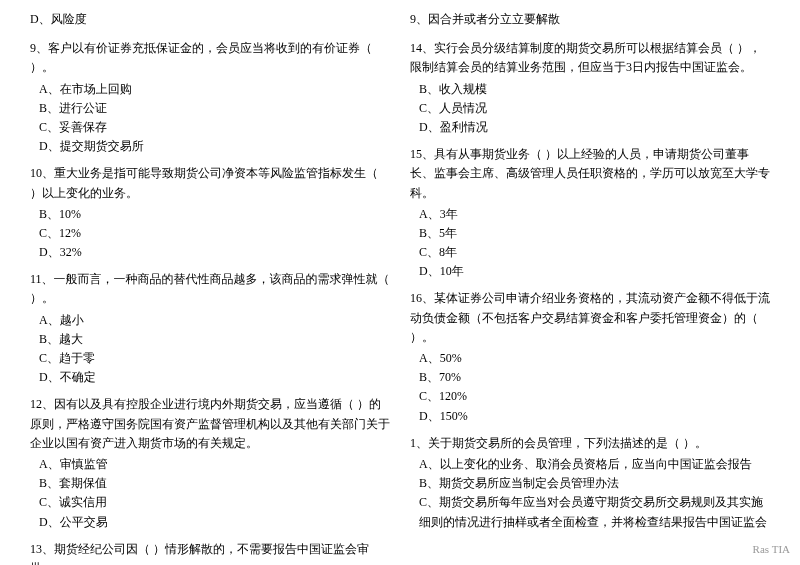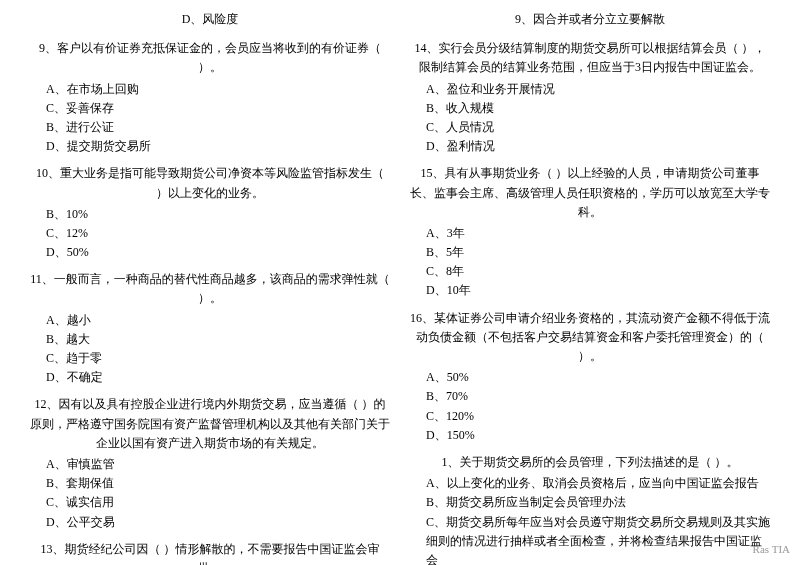--- a/index.html
+++ b/index.html
@@ -31,24 +31,23 @@
       display: flex;
       flex-direction: column;
     }
     .question-block {
       margin-bottom: 8px;
     }
     .question-text {
       line-height: 1.6;
       text-indent: 0;
       margin-bottom: 2px;
-      text-align: center;
     }
     .option {
-      margin-left: 16px;
+      margin-left: 9px;
       line-height: 1.6;
     }
     .watermark {
       text-align: left;
       font-size: 11px;
       color: #999;
       position: fixed;
       bottom: 10px;
       right: 10px;
     }
@@ -61,30 +60,30 @@
 
     <div class="col">
 
       <div class="question-block">
         <div class="question-text">D、风险度</div>
       </div>
 
       <div class="question-block">
         <div class="question-text">9、客户以有价证券充抵保证金的，会员应当将收到的有价证券（    ）。</div>
         <div class="option">A、在市场上回购</div>
+        <div class="option">B、进行公证</div>
         <div class="option">C、妥善保存</div>
-        <div class="option">B、进行公证</div>
         <div class="option">D、提交期货交易所</div>
       </div>
 
       <div class="question-block">
         <div class="question-text">10、重大业务是指可能导致期货公司净资本等风险监管指标发生（    ）以上变化的业务。</div>
         <div class="option">B、10%</div>
         <div class="option">C、12%</div>
-        <div class="option">D、50%</div>
+        <div class="option">D、32%</div>
       </div>
 
       <div class="question-block">
         <div class="question-text">11、一般而言，一种商品的替代性商品越多，该商品的需求弹性就（    ）。</div>
         <div class="option">A、越小</div>
         <div class="option">B、越大</div>
         <div class="option">C、趋于零</div>
         <div class="option">D、不确定</div>
       </div>
 
@@ -104,21 +103,20 @@
     </div>
 
     <div class="col">
 
       <div class="question-block">
         <div class="question-text">9、因合并或者分立立要解散</div>
       </div>
 
       <div class="question-block">
         <div class="question-text">14、实行会员分级结算制度的期货交易所可以根据结算会员（    ），限制结算会员的结算业务范围，但应当于3日内报告中国证监会。</div>
-        <div class="option">A、盈位和业务开展情况</div>
         <div class="option">B、收入规模</div>
         <div class="option">C、人员情况</div>
         <div class="option">D、盈利情况</div>
       </div>
 
       <div class="question-block">
         <div class="question-text">15、具有从事期货业务（    ）以上经验的人员，申请期货公司董事长、监事会主席、高级管理人员任职资格的，学历可以放宽至大学专科。</div>
         <div class="option">A、3年</div>
         <div class="option">B、5年</div>
         <div class="option">C、8年</div>

